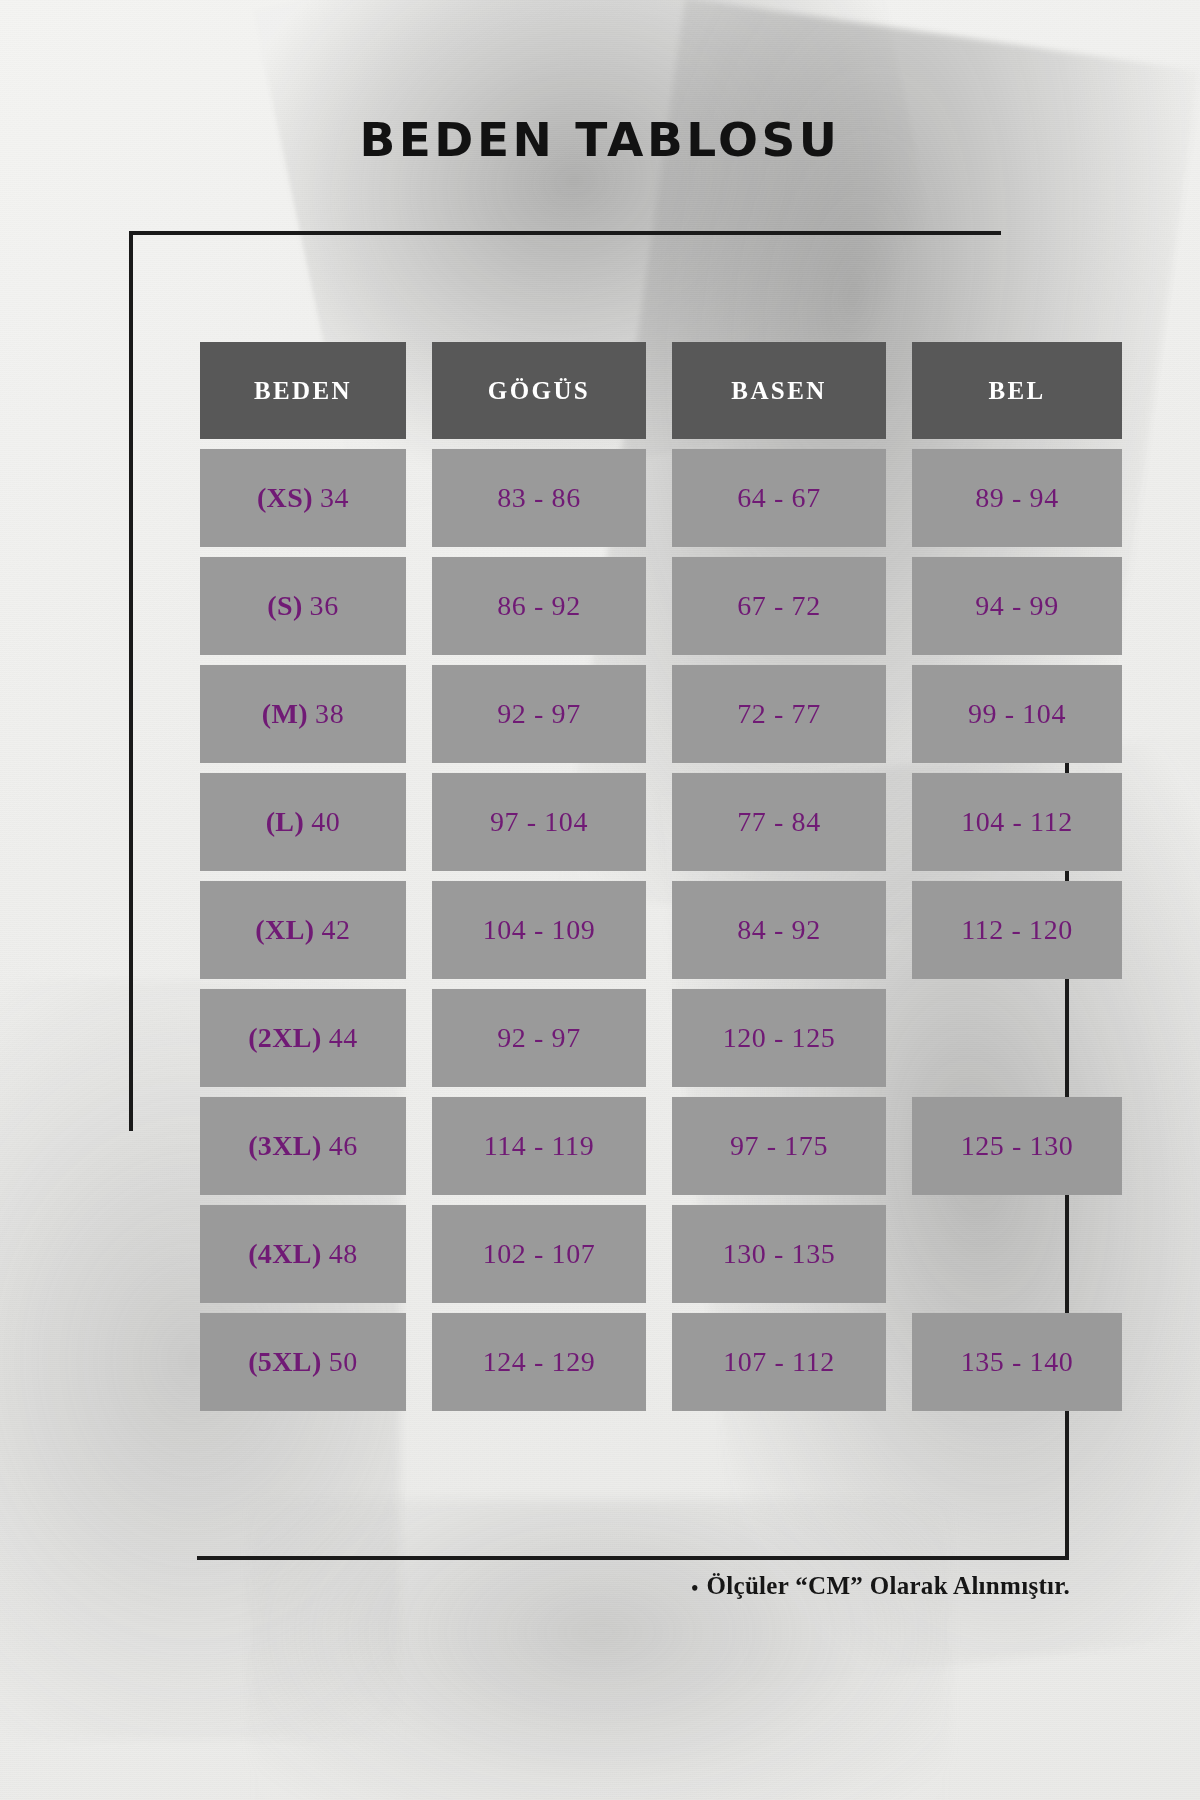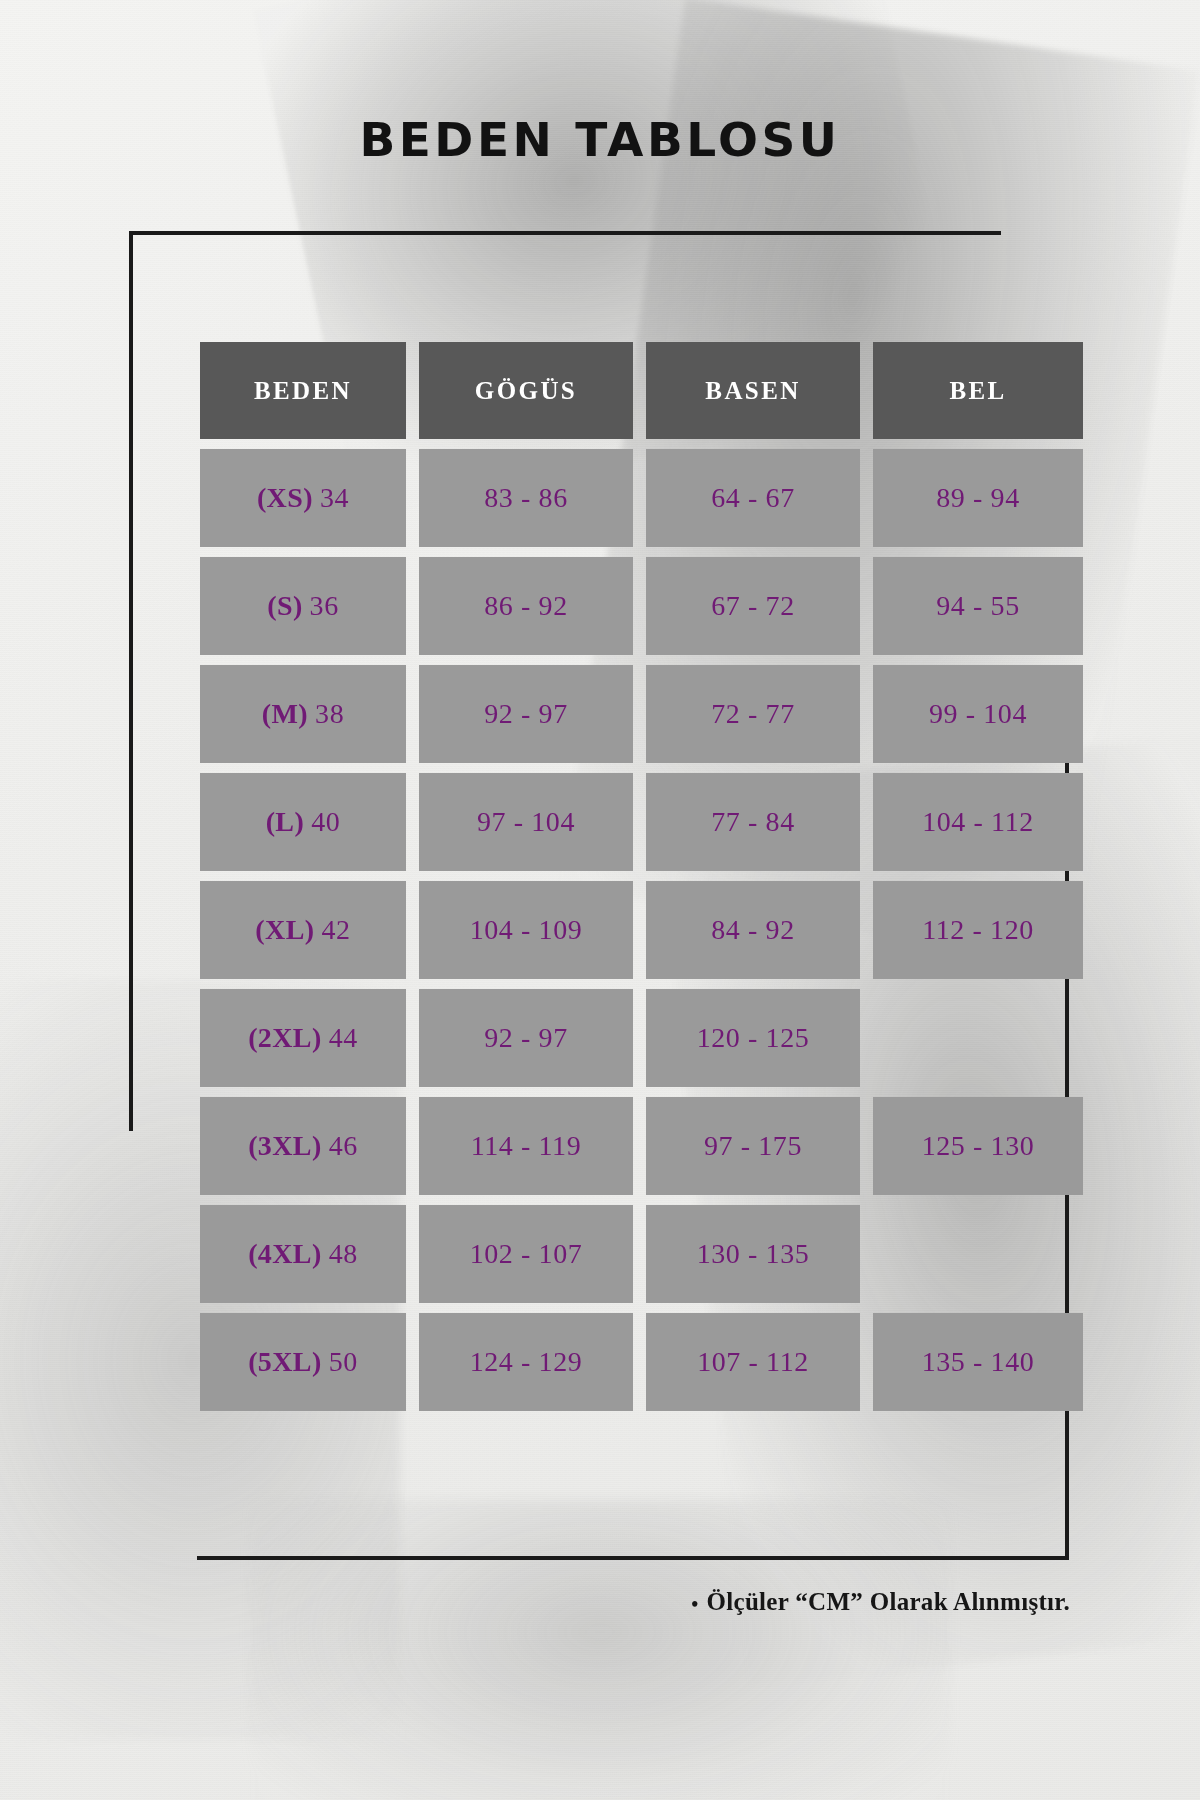--- a/index.html
+++ b/index.html
@@ -133,21 +133,21 @@
     top: 342px;
     left: 164px;
     width: 880px;
     display: flex;
     flex-direction: column;
     gap: 10px;
   }
   .row {
     display: grid;
     grid-template-columns: 206px 214px 214px 210px;
-    gap: 13px;
+    gap: 26px;
     padding-left: 36px;
   }
   .cell {
     height: 98px;
     display: flex;
     align-items: center;
     justify-content: center;
     background: #9a9a9a;
     color: #701a75;
     font-family: "Liberation Serif", serif;
@@ -175,21 +175,20 @@
     left: 0;
     width: 1200px;
     padding-right: 130px;
     box-sizing: border-box;
     text-align: right;
     font-family: "Liberation Serif", serif;
     font-weight: 700;
     font-size: 25px;
     color: #161616;
     letter-spacing: 0.3px;
-    margin-top: 16px;
   }
   .footnote .bullet {
     display: inline-block;
     margin-right: 8px;
     font-size: 20px;
     vertical-align: middle;
   }
 </style>
 </head>
 <body>
@@ -229,21 +228,21 @@
       <div class="cell">89 - 94</div>
     </div>
 
     <div class="row">
       <div class="cell">
           <span class="sz">(S)</span>
           <span>36</span>
         </div>
       <div class="cell">86 - 92</div>
       <div class="cell">67 - 72</div>
-      <div class="cell">94 - 55</div>
+      <div class="cell">94 - 99</div>
     </div>
 
     <div class="row">
       <div class="cell">
           <span class="sz">(M)</span>
           <span>38</span>
         </div>
       <div class="cell">92 - 97</div>
       <div class="cell">72 - 77</div>
       <div class="cell">99 - 104</div>

